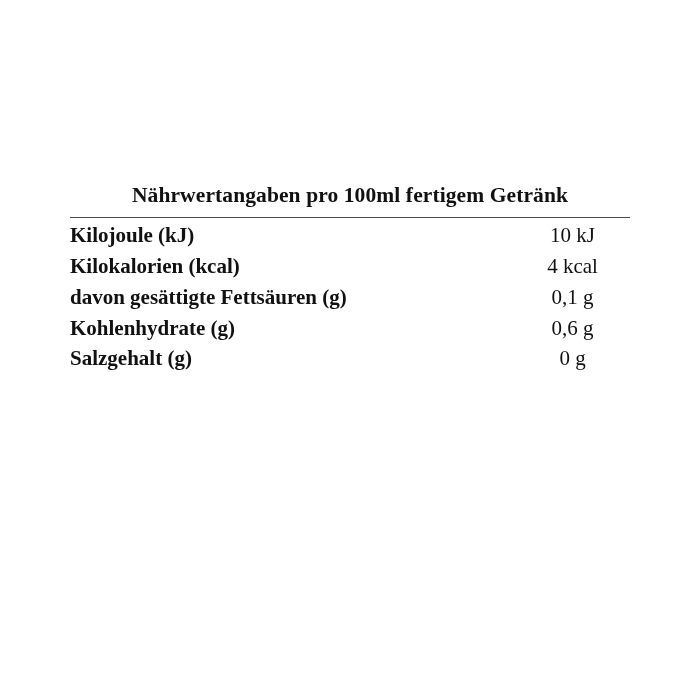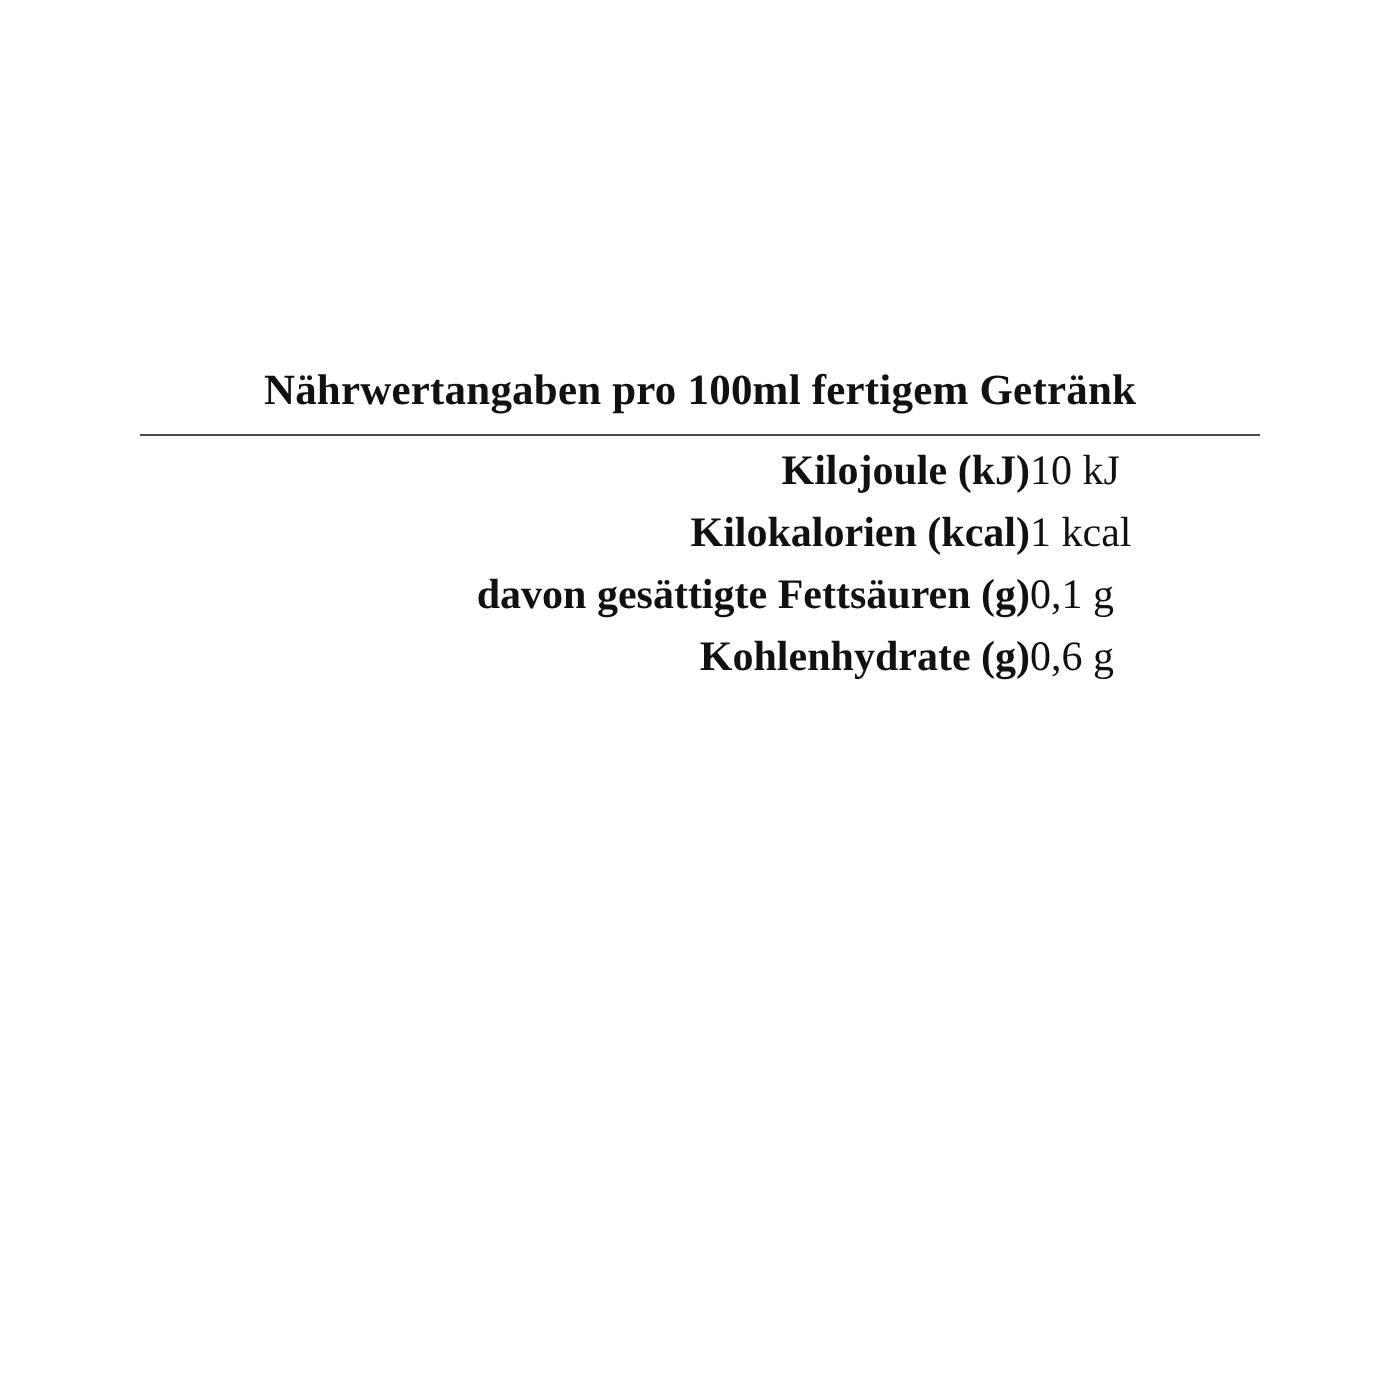--- a/index.html
+++ b/index.html
@@ -51,28 +51,28 @@
     width: 100%;
   }
   table.nutrition-table td {
     padding: 1.5px 0;
     font-size: 21px;
     line-height: 1.32;
     vertical-align: baseline;
     color: #111111;
   }
   td.label-cell {
-    text-align: right;
+    text-align: left;
     font-weight: bold;
     width: 445px;
     padding-right: 9px;
     white-space: nowrap;
   }
   td.value-cell {
-    text-align: left;
+    text-align: center;
     font-weight: normal;
     white-space: nowrap;
     color: #222222;
   }
 </style>
 </head>
 <body>
 
 <div class="sheet">
   <div class="nutrition-block">
@@ -84,27 +84,31 @@
     <div class="rule"></div>
 
     <table class="nutrition-table">
       <tbody>
         <tr>
           <td class="label-cell">Kilojoule (kJ)</td>
           <td class="value-cell">10 kJ</td>
         </tr>
         <tr>
           <td class="label-cell">Kilokalorien (kcal)</td>
-          <td class="value-cell">1 kcal</td>
+          <td class="value-cell">4 kcal</td>
         </tr>
         <tr>
           <td class="label-cell">davon gesättigte Fettsäuren (g)</td>
           <td class="value-cell">0,1 g</td>
         </tr>
         <tr>
           <td class="label-cell">Kohlenhydrate (g)</td>
           <td class="value-cell">0,6 g</td>
         </tr>
+        <tr>
+          <td class="label-cell">Salzgehalt (g)</td>
+          <td class="value-cell">0 g</td>
+        </tr>
       </tbody>
     </table>
 
   </div>
 </div>
 
 </body></html>

